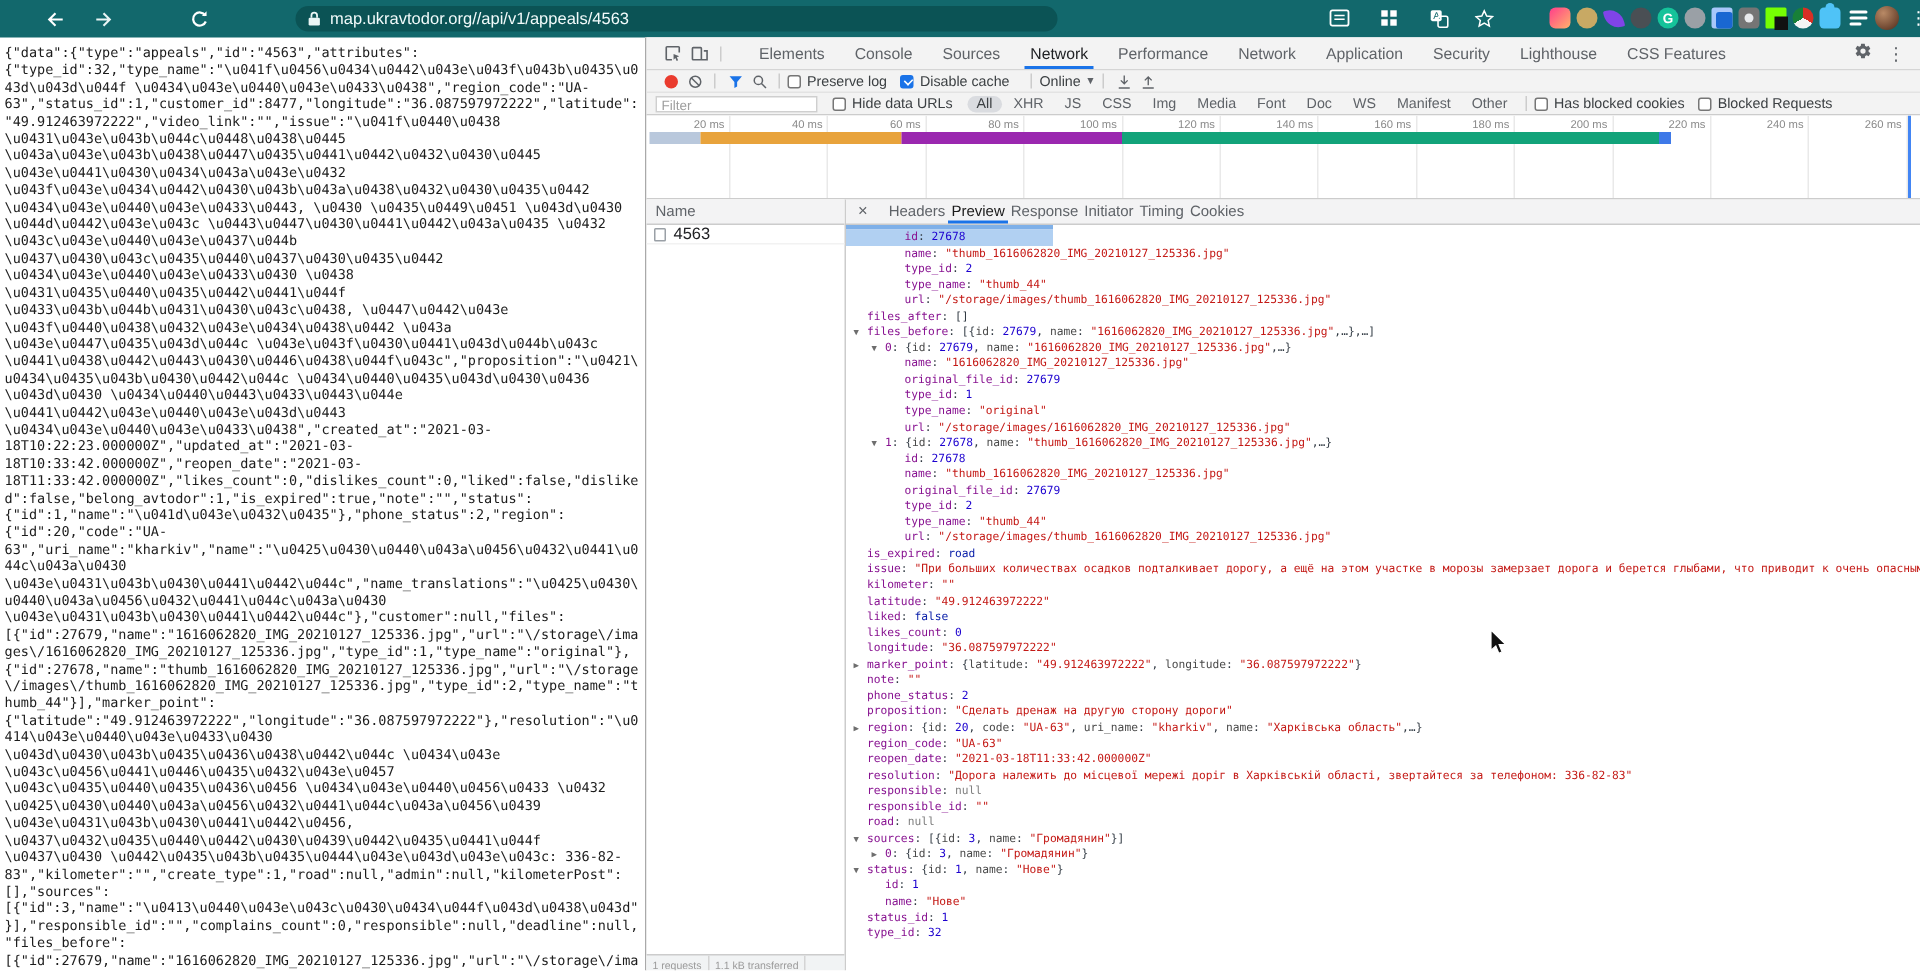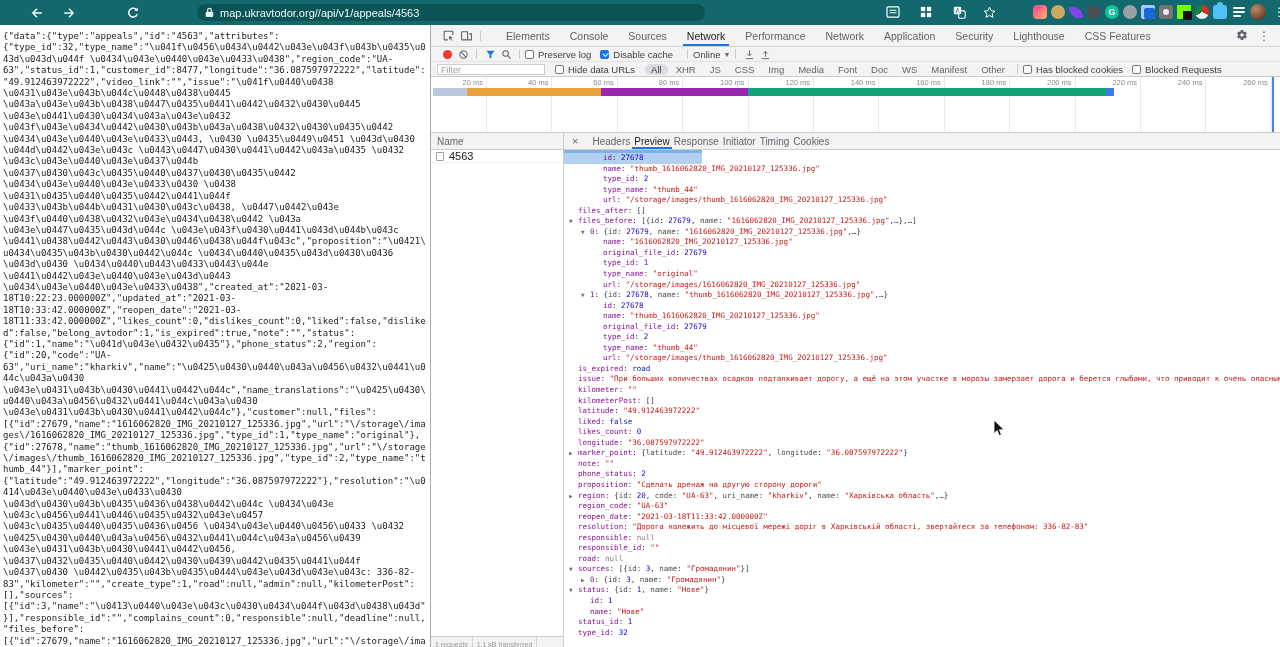--- a/index.html
+++ b/index.html
@@ -413,21 +413,20 @@
             <div class="tl i1"><span class="arr">▼</span><span class="k">1</span><span class="p">: </span><span class="p">{</span><span class="g">id</span><span class="p">: </span><span class="n">27678</span><span class="p">, </span><span class="g">name</span><span class="p">: </span><span class="s">"thumb_1616062820_IMG_20210127_125336.jpg"</span><span class="p">,…}</span></div>
             <div class="tl i2"><span class="k">id</span><span class="p">: </span><span class="n">27678</span></div>
             <div class="tl i2"><span class="k">name</span><span class="p">: </span><span class="s">"thumb_1616062820_IMG_20210127_125336.jpg"</span></div>
             <div class="tl i2"><span class="k">original_file_id</span><span class="p">: </span><span class="n">27679</span></div>
             <div class="tl i2"><span class="k">type_id</span><span class="p">: </span><span class="n">2</span></div>
             <div class="tl i2"><span class="k">type_name</span><span class="p">: </span><span class="s">"thumb_44"</span></div>
             <div class="tl i2"><span class="k">url</span><span class="p">: </span><span class="s">"/storage/images/thumb_1616062820_IMG_20210127_125336.jpg"</span></div>
             <div class="tl i0"><span class="k">is_expired</span><span class="p">: </span><span class="b">road</span></div>
             <div class="tl i0"><span class="k">issue</span><span class="p">: </span><span class="s">"При больших количествах осадков подталкивает дорогу, а ещё на этом участке в морозы замерзает дорога и берется глыбами, что приводит к очень опасным ситуациям"</span></div>
             <div class="tl i0"><span class="k">kilometer</span><span class="p">: </span><span class="s">""</span></div>
-            <div class="tl i0"><span class="k">kilometerPost</span><span class="p">: </span><span class="p">[]</span></div>
             <div class="tl i0"><span class="k">latitude</span><span class="p">: </span><span class="s">"49.912463972222"</span></div>
             <div class="tl i0"><span class="k">liked</span><span class="p">: </span><span class="b">false</span></div>
             <div class="tl i0"><span class="k">likes_count</span><span class="p">: </span><span class="n">0</span></div>
             <div class="tl i0"><span class="k">longitude</span><span class="p">: </span><span class="s">"36.087597972222"</span></div>
             <div class="tl i0"><span class="arr">▶</span><span class="k">marker_point</span><span class="p">: </span><span class="p">{</span><span class="g">latitude</span><span class="p">: </span><span class="s">"49.912463972222"</span><span class="p">, </span><span class="g">longitude</span><span class="p">: </span><span class="s">"36.087597972222"</span><span class="p">}</span></div>
             <div class="tl i0"><span class="k">note</span><span class="p">: </span><span class="s">""</span></div>
             <div class="tl i0"><span class="k">phone_status</span><span class="p">: </span><span class="n">2</span></div>
             <div class="tl i0"><span class="k">proposition</span><span class="p">: </span><span class="s">"Сделать дренаж на другую сторону дороги"</span></div>
             <div class="tl i0"><span class="arr">▶</span><span class="k">region</span><span class="p">: </span><span class="p">{</span><span class="g">id</span><span class="p">: </span><span class="n">20</span><span class="p">, </span><span class="g">code</span><span class="p">: </span><span class="s">"UA-63"</span><span class="p">, </span><span class="g">uri_name</span><span class="p">: </span><span class="s">"kharkiv"</span><span class="p">, </span><span class="g">name</span><span class="p">: </span><span class="s">"Харківська область"</span><span class="p">,…}</span></div>
             <div class="tl i0"><span class="k">region_code</span><span class="p">: </span><span class="s">"UA-63"</span></div>

